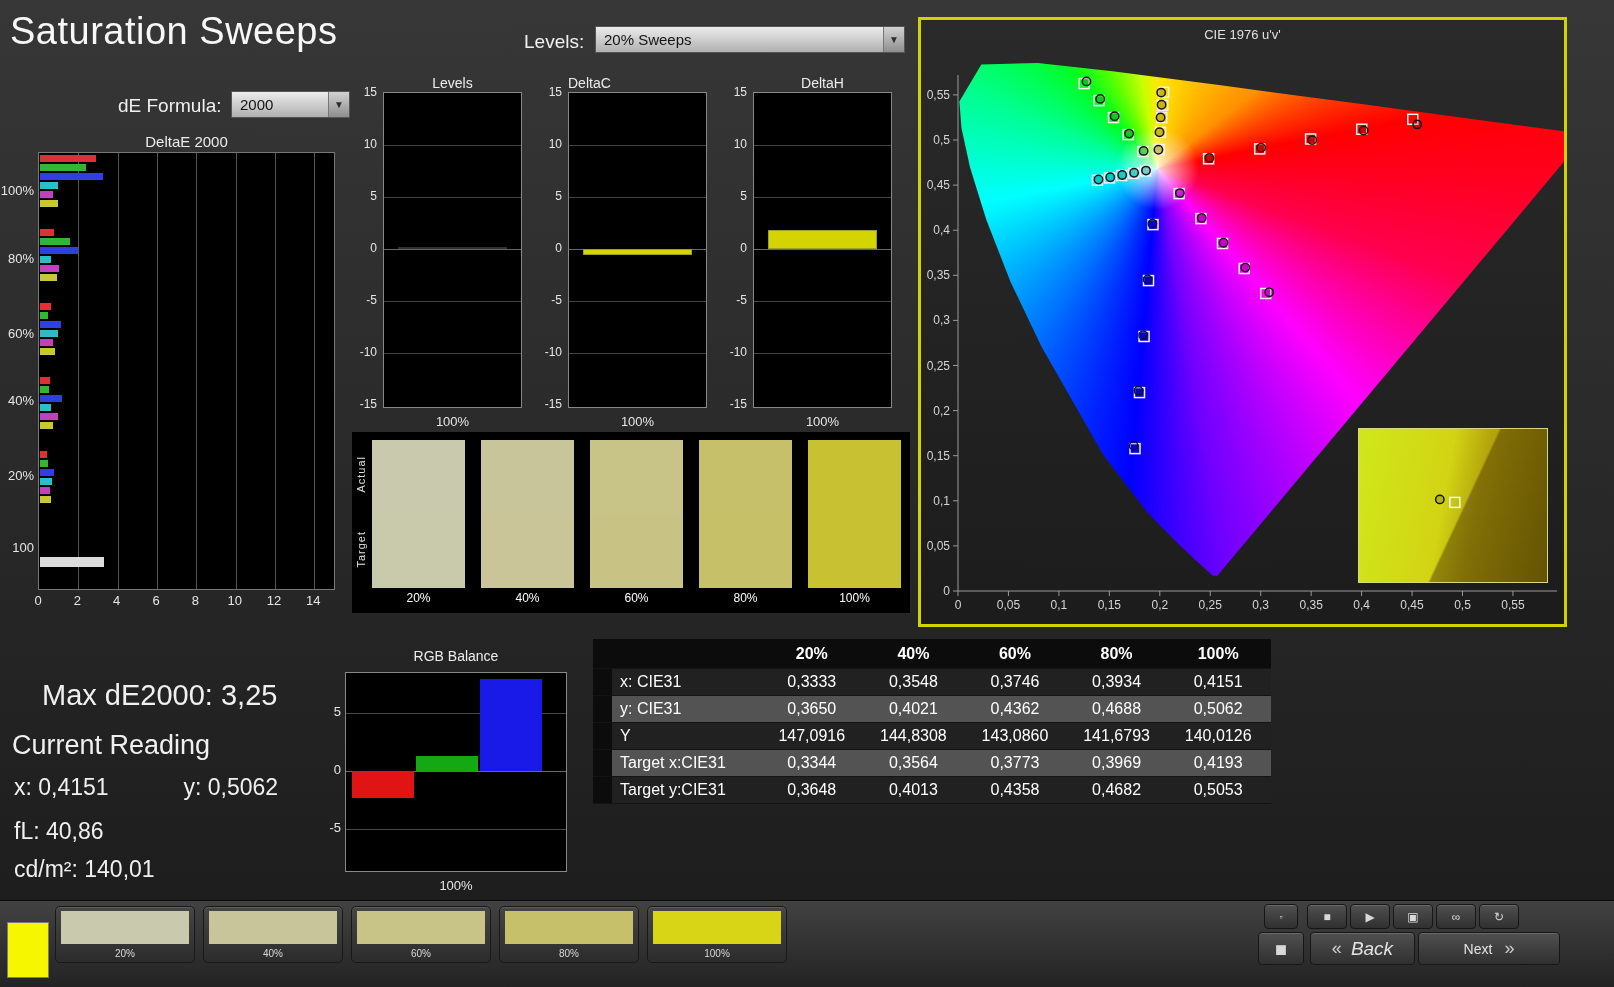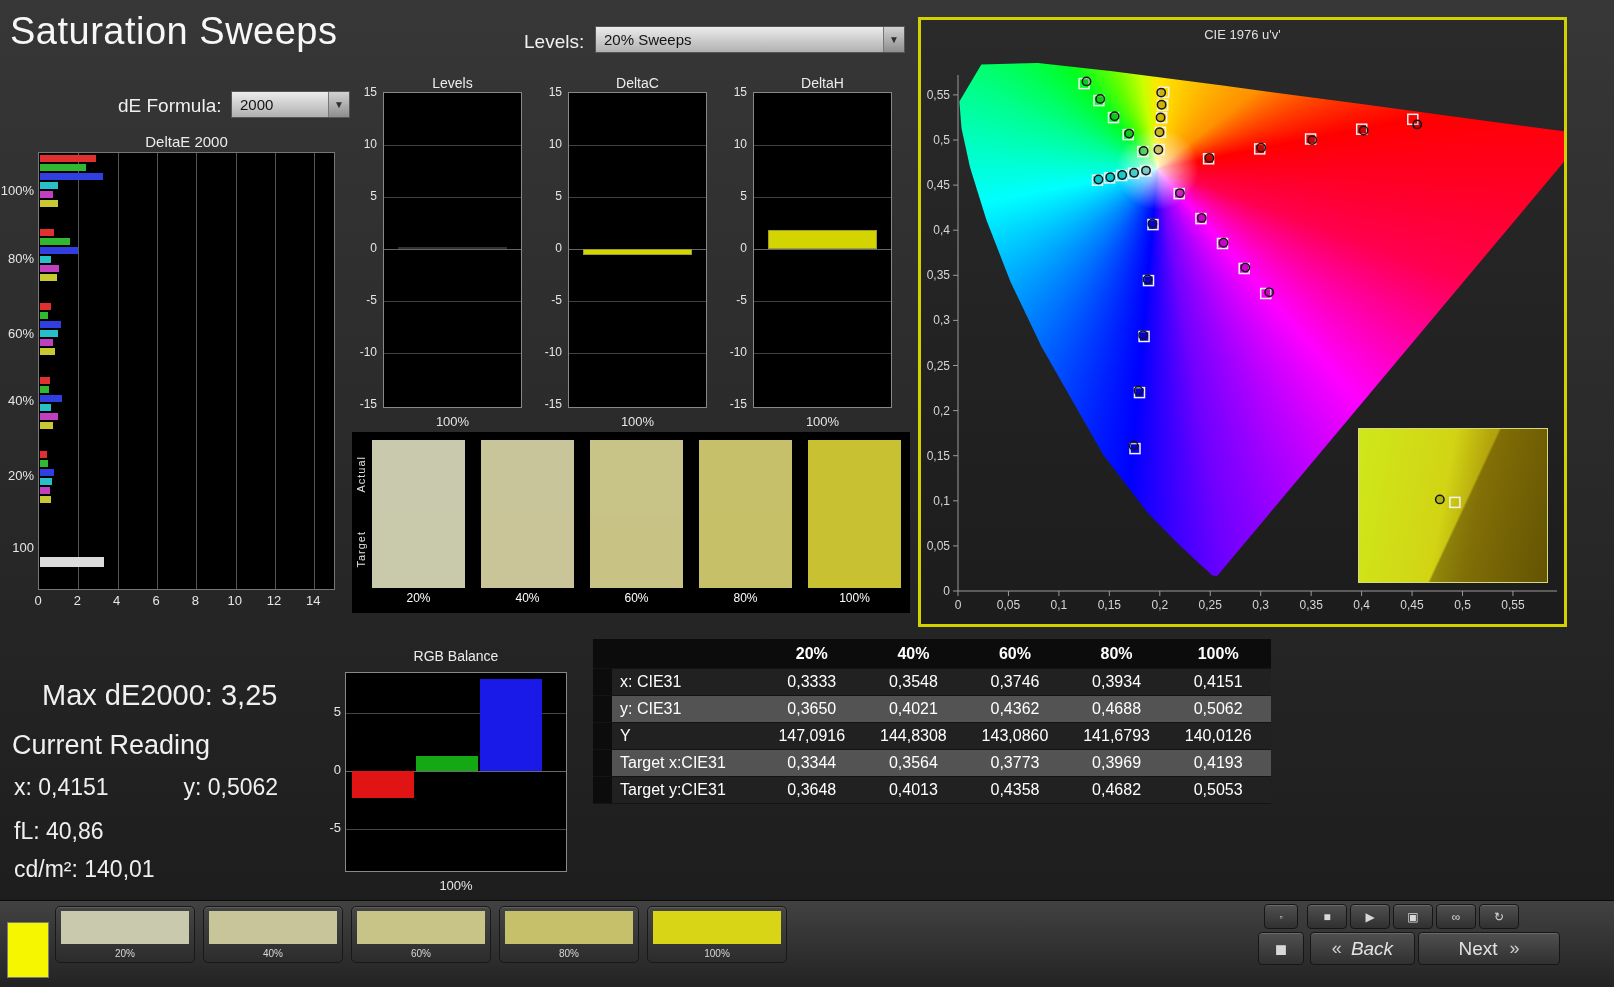--- a/index.html
+++ b/index.html
@@ -390,21 +390,21 @@
         <span style="font-size: 12px; color: rgb(216, 216, 216);">∞</span>
       </div>
       <div style="position: absolute; background: linear-gradient(rgb(80, 80, 80), rgb(48, 48, 48)); border: 1px solid rgb(22, 22, 22); border-radius: 4px; box-shadow: rgb(106, 106, 106) 0px 1px 0px inset; display: flex; align-items: center; justify-content: center; left: 1479px; top: 3px; width: 40px; height: 25px;">
         <span style="font-size: 12px; color: rgb(216, 216, 216);">↻</span>
       </div>
       <div style="position: absolute; background: linear-gradient(rgb(80, 80, 80), rgb(48, 48, 48)); border: 1px solid rgb(22, 22, 22); border-radius: 4px; box-shadow: rgb(106, 106, 106) 0px 1px 0px inset; display: flex; align-items: center; justify-content: center; left: 1310px; top: 31px; width: 105px; height: 33px;">
         <span style="font-size: 18px; color: rgb(207, 207, 207); margin-right: 9px;">«</span>
         <span style="font-size: 19px; color: rgb(226, 226, 226); font-style: italic;">Back</span>
       </div>
       <div style="position: absolute; background: linear-gradient(rgb(80, 80, 80), rgb(48, 48, 48)); border: 1px solid rgb(22, 22, 22); border-radius: 4px; box-shadow: rgb(106, 106, 106) 0px 1px 0px inset; display: flex; align-items: center; justify-content: center; left: 1418px; top: 31px; width: 142px; height: 33px;">
-        <span style="font-size: 19px; color: rgb(226, 226, 226); margin-right: 12px;">Next</span>
+        <span style="font-size: 14px; color: rgb(226, 226, 226); margin-right: 12px;">Next</span>
         <span style="font-size: 18px; color: rgb(207, 207, 207);">»</span>
       </div>
     </div>
 
 <div style="position: absolute; left: 348px; top: 75px; width: 176px; height: 356px;">
       <div style="position: absolute; left: 35px; top: 0px; width: 139px; text-align: center; font-size: 14px; color: rgb(236, 236, 236);">Levels</div>
       <div style="position: absolute; left: 35px; top: 17px; width: 139px; height: 316px; background: rgb(0, 0, 0); border: 1px solid rgb(136, 136, 136);">
         <div style="position: absolute; left: 0px; top: 52px; width: 100%; height: 1px; background: rgb(66, 66, 66);"></div>
         <div style="position: absolute; left: 0px; top: 104px; width: 100%; height: 1px; background: rgb(66, 66, 66);"></div>
         <div style="position: absolute; left: 0px; top: 156px; width: 100%; height: 1px; background: rgb(102, 102, 102);"></div>
@@ -415,21 +415,21 @@
       <div style="position: absolute; left: 0px; top: 10px; width: 29px; text-align: right; font-size: 12px; color: rgb(230, 230, 230);">15</div>
       <div style="position: absolute; left: 0px; top: 62px; width: 29px; text-align: right; font-size: 12px; color: rgb(230, 230, 230);">10</div>
       <div style="position: absolute; left: 0px; top: 114px; width: 29px; text-align: right; font-size: 12px; color: rgb(230, 230, 230);">5</div>
       <div style="position: absolute; left: 0px; top: 166px; width: 29px; text-align: right; font-size: 12px; color: rgb(230, 230, 230);">0</div>
       <div style="position: absolute; left: 0px; top: 218px; width: 29px; text-align: right; font-size: 12px; color: rgb(230, 230, 230);">-5</div>
       <div style="position: absolute; left: 0px; top: 270px; width: 29px; text-align: right; font-size: 12px; color: rgb(230, 230, 230);">-10</div>
       <div style="position: absolute; left: 0px; top: 322px; width: 29px; text-align: right; font-size: 12px; color: rgb(230, 230, 230);">-15</div>
       <div style="position: absolute; left: 35px; top: 339px; width: 139px; text-align: center; font-size: 13px; color: rgb(230, 230, 230);">100%</div>
     </div>
     <div style="position: absolute; left: 533px; top: 75px; width: 176px; height: 356px;">
-      <div style="position: absolute; left: 35px; top: 0px; width: 139px; text-align: center; font-size: 14px; color: rgb(236, 236, 236);">DeltaC</div>
+      <div style="position: absolute; left: 35px; top: 0px; width: 139px; font-size: 14px; color: rgb(236, 236, 236);">DeltaC</div>
       <div style="position: absolute; left: 35px; top: 17px; width: 139px; height: 316px; background: rgb(0, 0, 0); border: 1px solid rgb(136, 136, 136);">
         <div style="position: absolute; left: 0px; top: 52px; width: 100%; height: 1px; background: rgb(66, 66, 66);"></div>
         <div style="position: absolute; left: 0px; top: 104px; width: 100%; height: 1px; background: rgb(66, 66, 66);"></div>
         <div style="position: absolute; left: 0px; top: 156px; width: 100%; height: 1px; background: rgb(102, 102, 102);"></div>
         <div style="position: absolute; left: 0px; top: 208px; width: 100%; height: 1px; background: rgb(66, 66, 66);"></div>
         <div style="position: absolute; left: 0px; top: 260px; width: 100%; height: 1px; background: rgb(66, 66, 66);"></div>
         <div style="position: absolute; left: 14px; top: 156px; width: 109px; height: 6.2px; background: rgb(212, 212, 0); box-shadow: rgba(90, 90, 90, 0.45) 0px 0px 0px 1px inset;"></div>
       </div>
       <div style="position: absolute; left: 0px; top: 10px; width: 29px; text-align: right; font-size: 12px; color: rgb(230, 230, 230);">15</div>
       <div style="position: absolute; left: 0px; top: 62px; width: 29px; text-align: right; font-size: 12px; color: rgb(230, 230, 230);">10</div>

